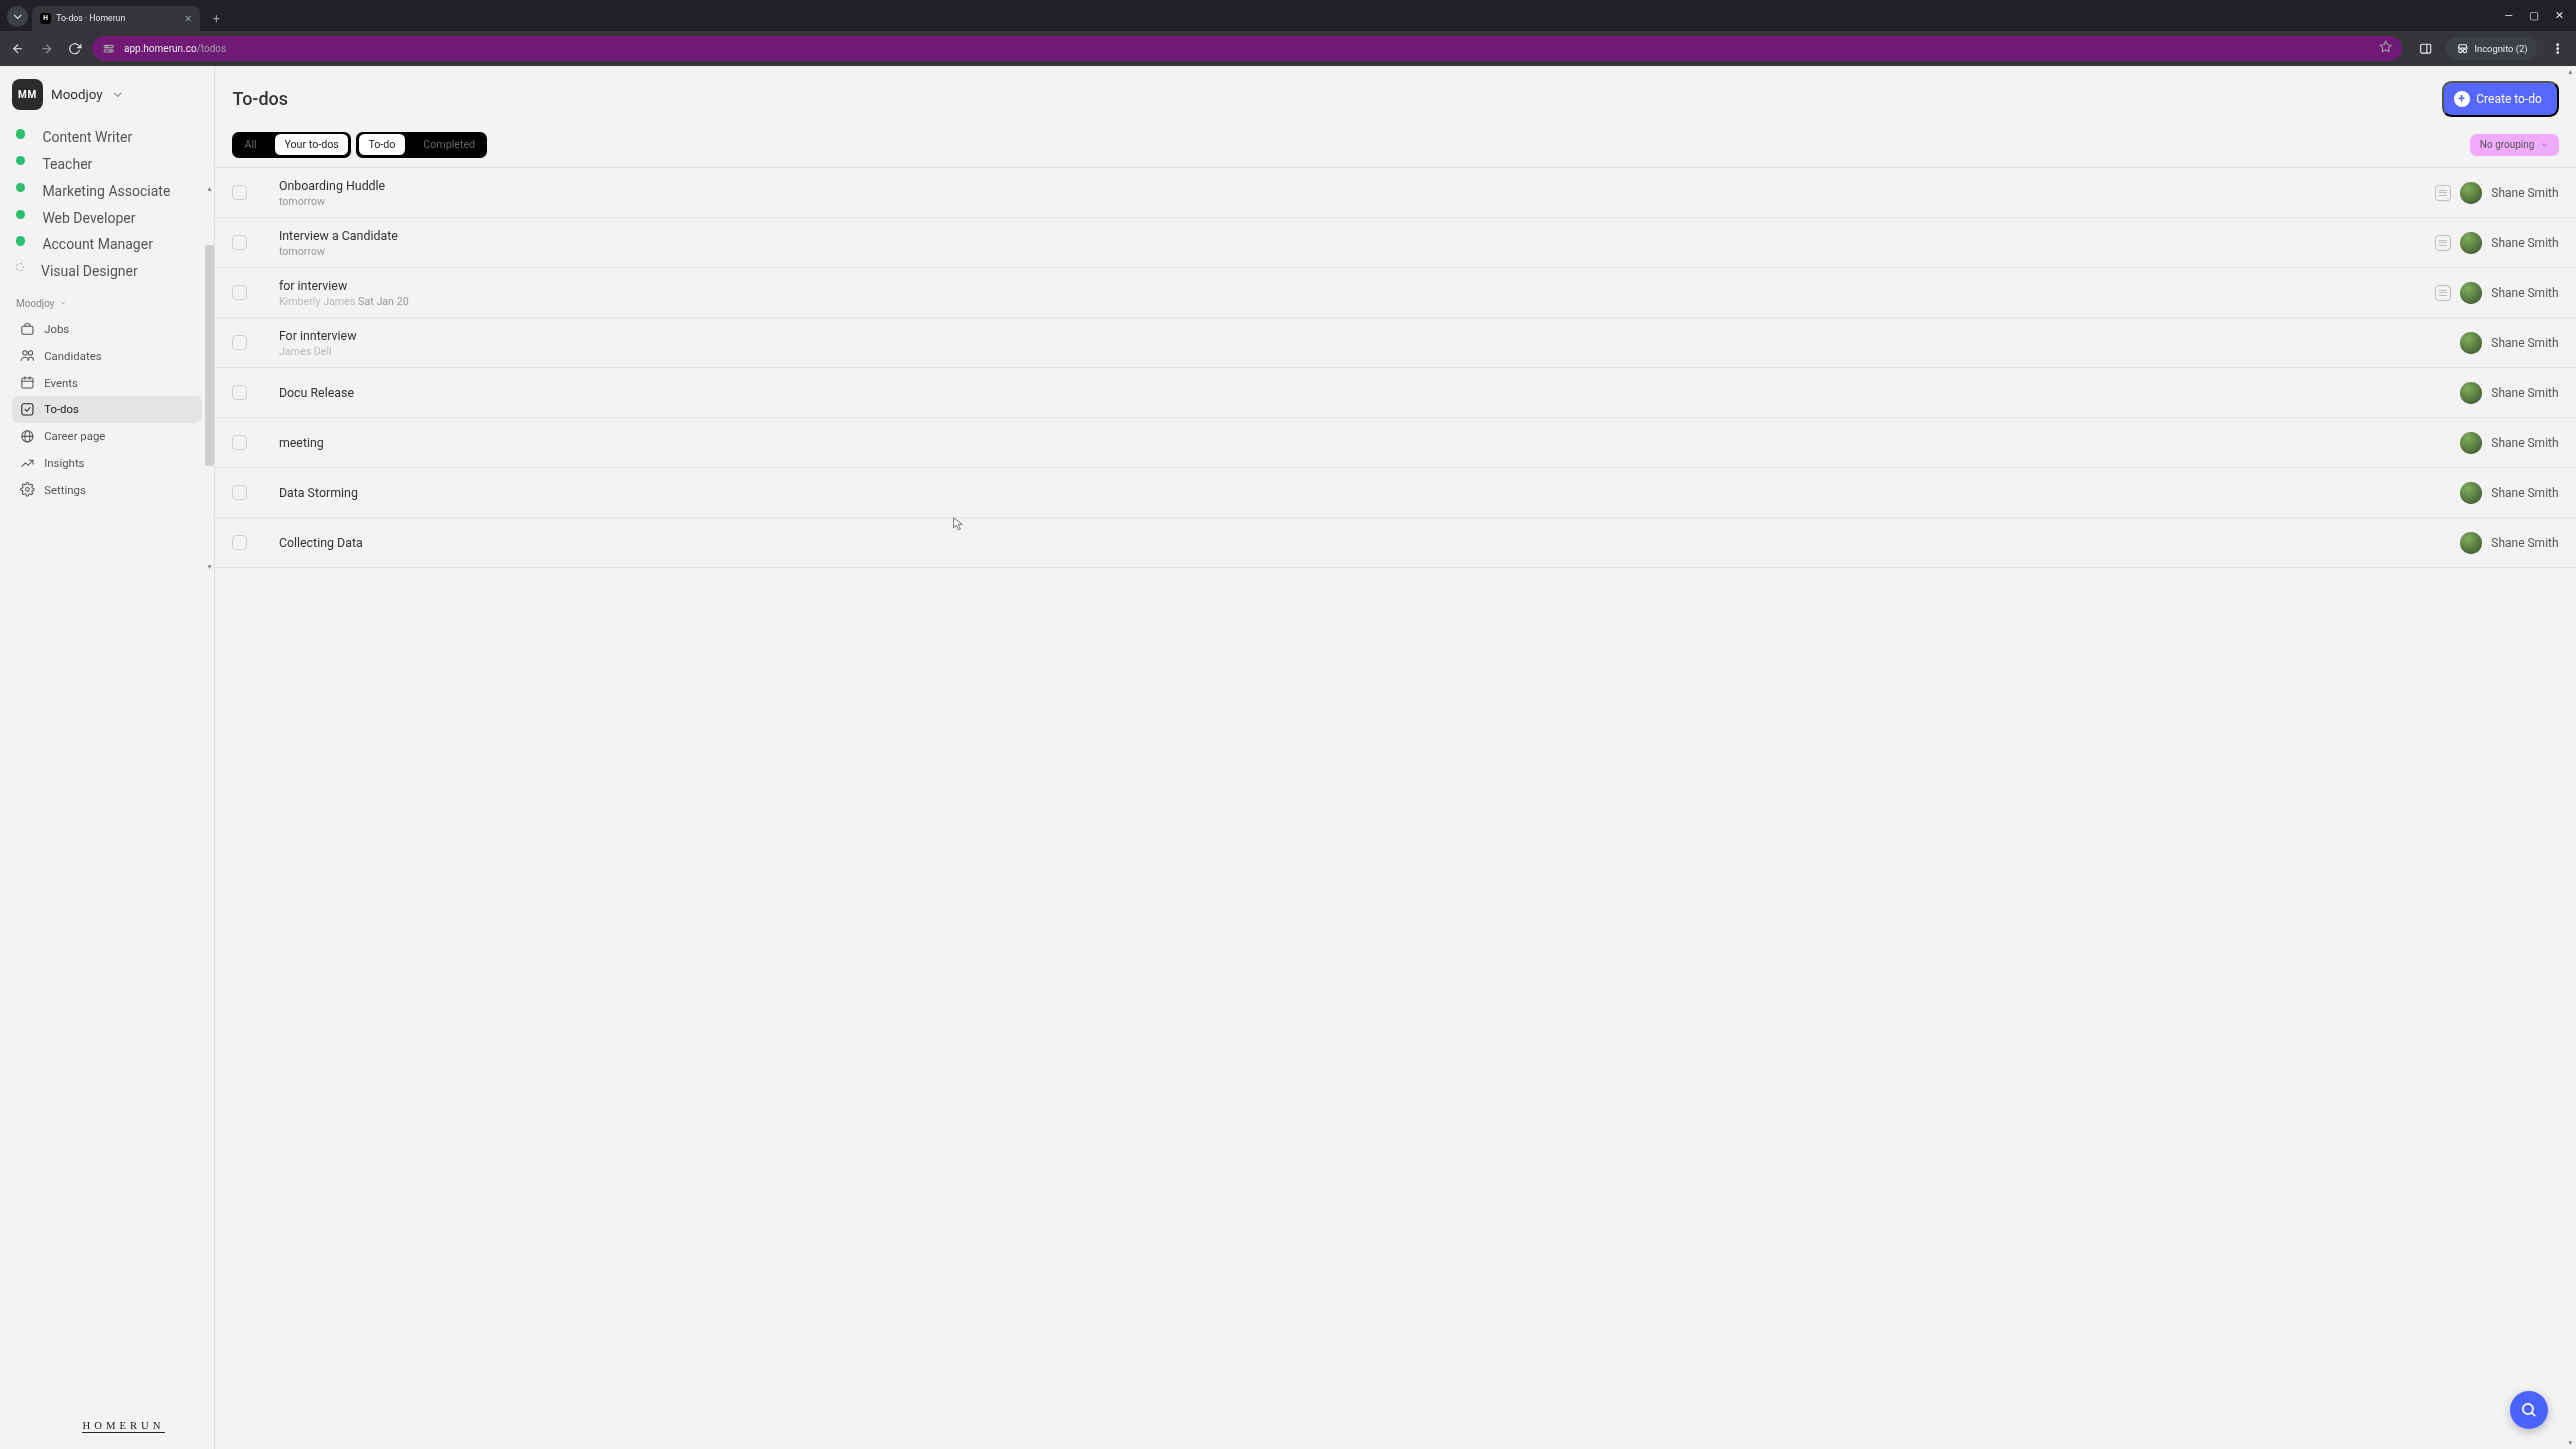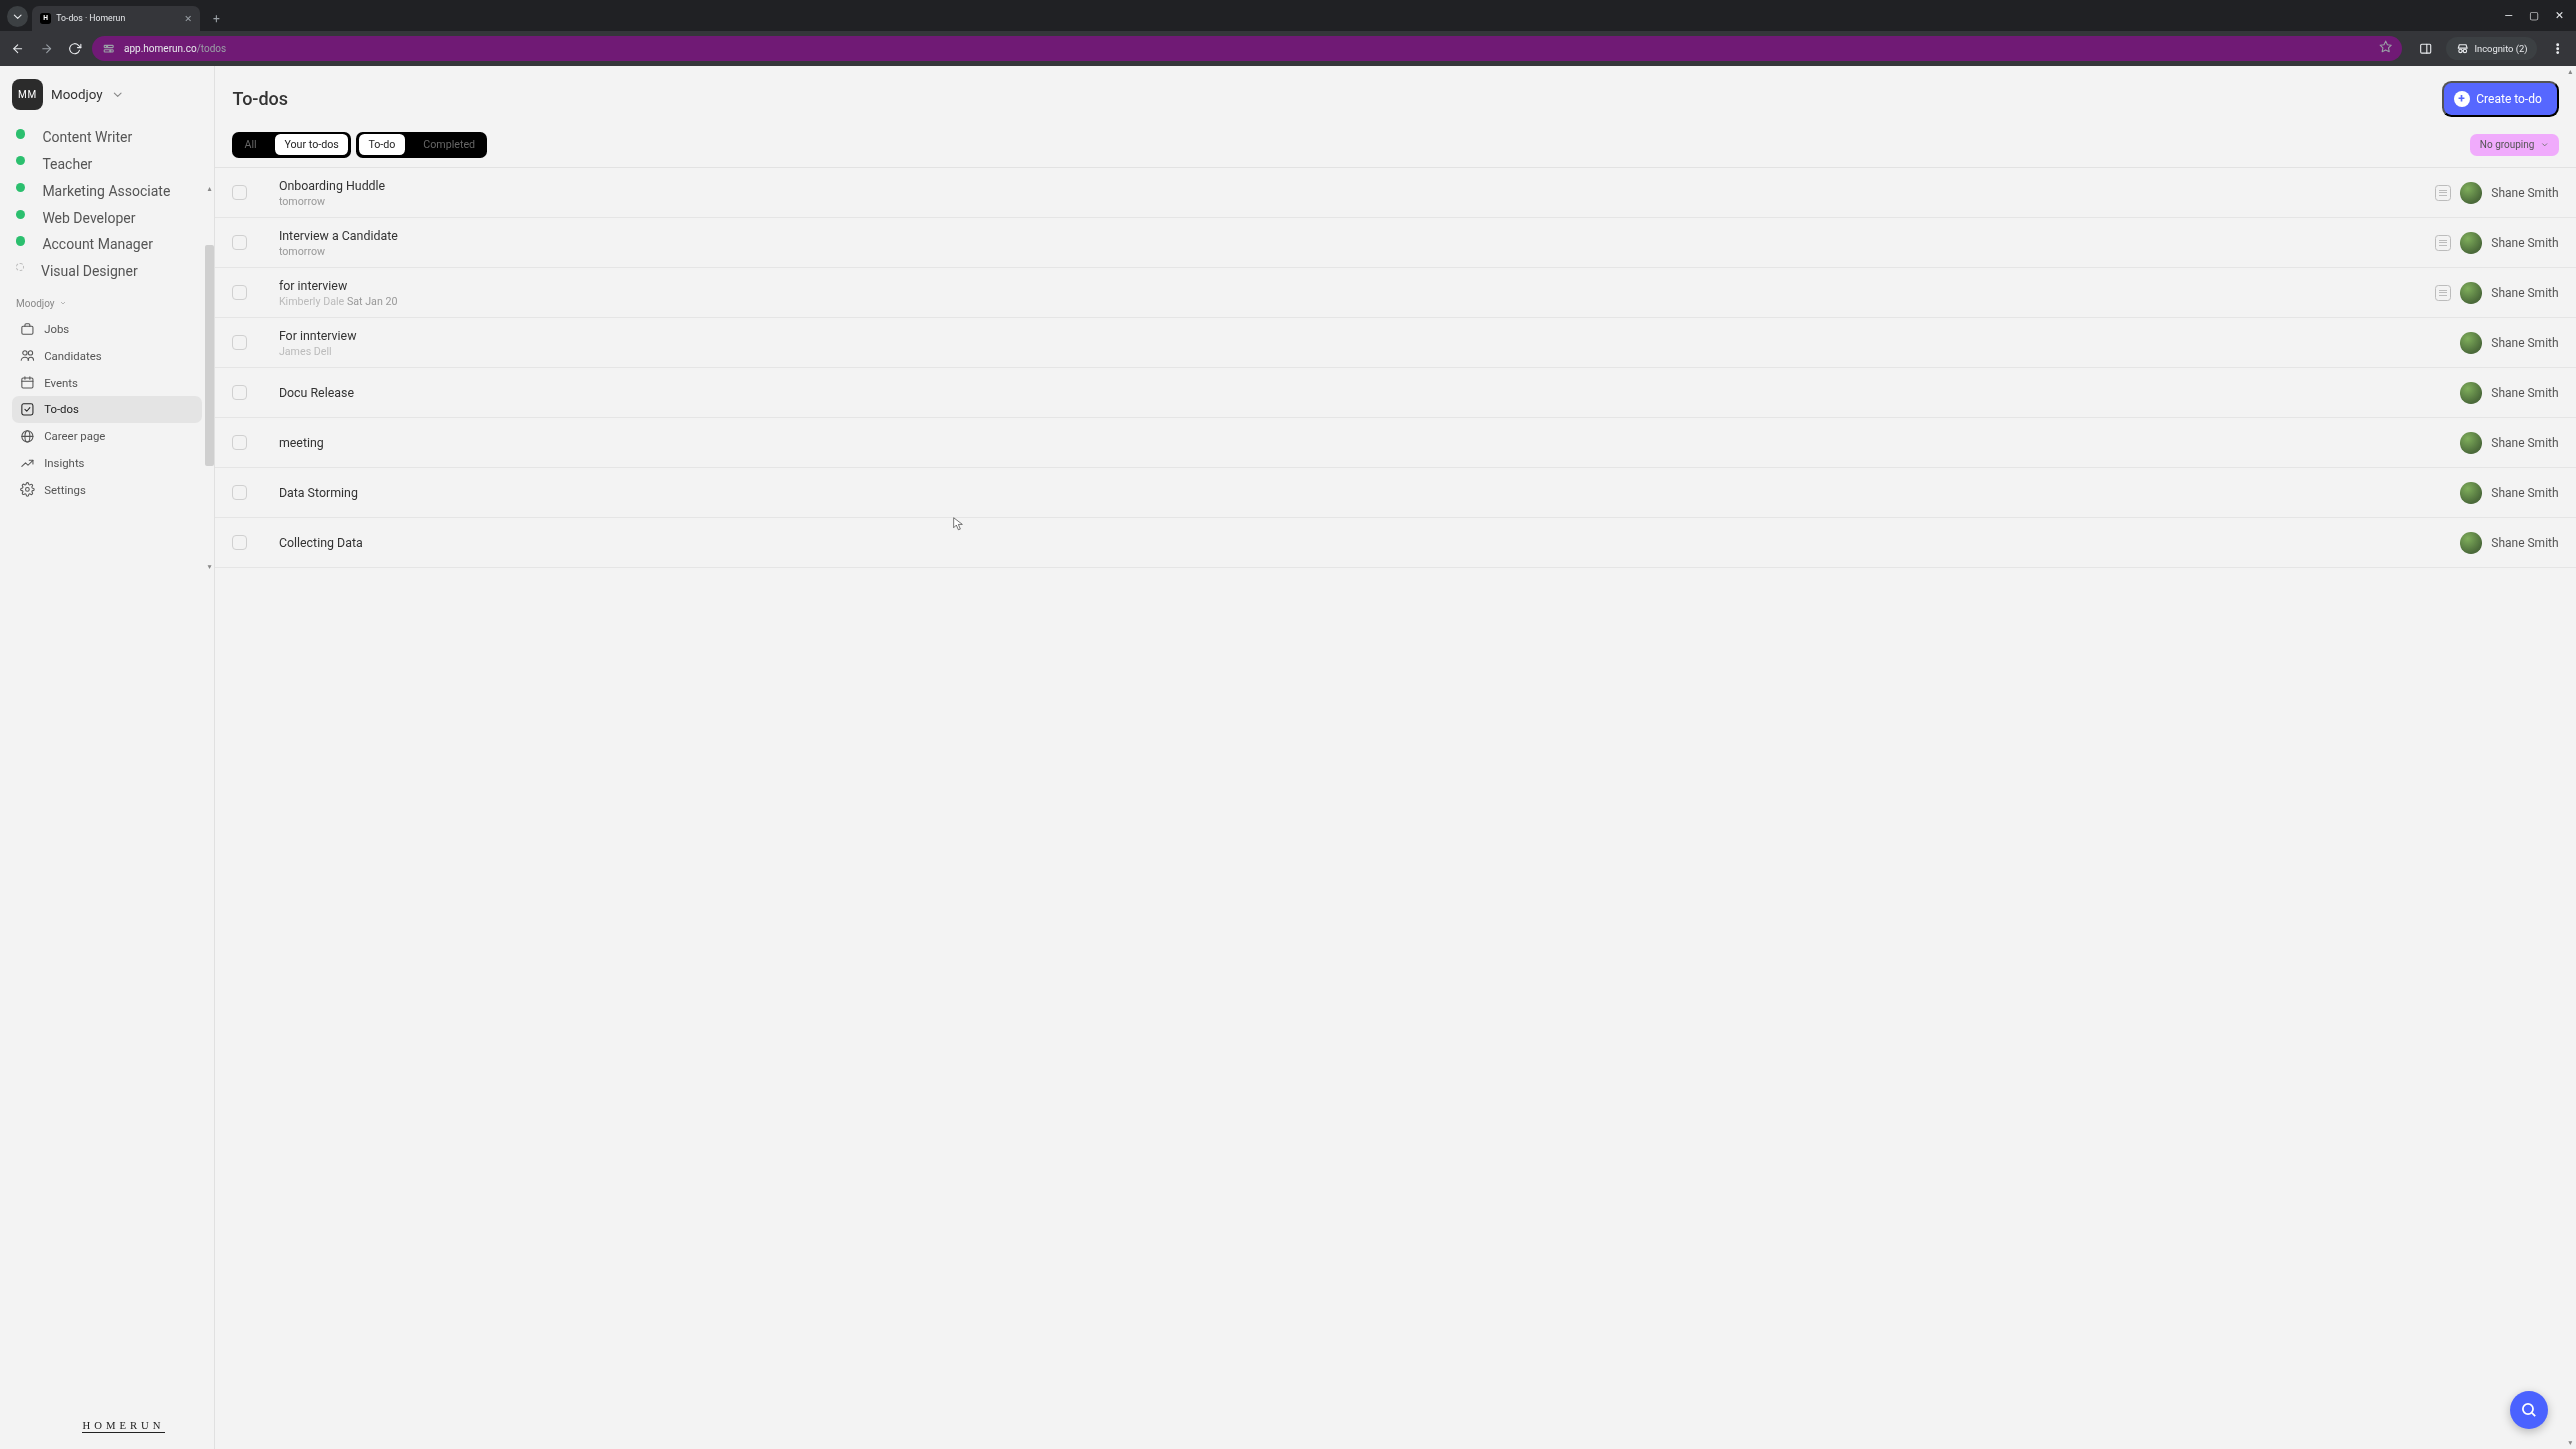--- a/index.html
+++ b/index.html
@@ -24,21 +24,21 @@
     .url .domain { color:#e8eaed; }
     .star { margin-left:auto; color:#9aa0a6; }
     .toolbar-right { display:flex; align-items:center; gap:9.4px; margin-left:6.7px; }
     .incognito-badge { background:#3c4043; border-radius:13.4px; height:23px; display:flex; align-items:center; gap:5.4px; padding:0 9.4px; font-size:9.4px; color:#e8eaed; }
     .panel-btn { width:23px; height:23px; display:flex; align-items:center; justify-content:center; color:#e8eaed; }
 
     
     .app { display:flex; height:calc(100vh - 66px); background:#f3f3f3; color:#333; }
     .sidebar { width:215px; background:#f3f3f3; display:flex; flex-direction:column; border-right:0.7px solid #e0e0e0; position:relative; }
     .workspace-header { display:flex; align-items:center; gap:8px; padding:13.4px 12px; }
-    .workspace-logo { width:31px; height:31px; border-radius:8px; background:#2b2b2b; color:#fff; display:flex; align-items:center; justify-content:center; font-weight:400; font-size:10px; letter-spacing:0.7px; }
+    .workspace-logo { width:31px; height:31px; border-radius:8px; background:#2b2b2b; color:#fff; display:flex; align-items:center; justify-content:center; font-weight:700; font-size:10px; letter-spacing:0.7px; }
     .workspace-name { font-size:13.4px; color:#333; }
     .sidebar-scroll { flex:1; overflow:hidden; position:relative; }
     .sidebar-scroll-inner { padding:0 12px 5.4px 12px; }
     .pos-row { display:flex; align-items:flex-start; gap:17px; padding:5.4px 4px; font-size:14px; color:#555; }
     .dot { width:9.4px; height:9.4px; border-radius:50%; background:#2bbf6e; flex-shrink:0; }
     .dot.dashed { background:transparent; border:1.3px dashed #bbb; width:8px; height:8px; }
     .sidebar-divider { height:9.4px; }
     .section-label { display:flex; align-items:center; gap:4px; font-size:10px; color:#888; padding:4px 4px 6.7px 4px; }
     .nav-row { display:flex; align-items:center; gap:9.4px; padding:6px 8px; font-size:11.4px; color:#555; border-radius:6.7px; }
     .nav-row.active { background:#e4e4e4; color:#222; }
@@ -366,21 +366,21 @@
               </div>
             </div>
       <div class="avatar"></div>
       <span class="assignee-name">Shane Smith</span>
     </div>
         </div>
         <div class="todo-item">
     <div class="check"></div>
     <div class="todo-body">
       <div class="todo-title">for interview</div>
-      <div class="todo-sub"><span class="muted">Kimberly Dale</span> Sat Jan 20</div>
+      <div class="todo-sub"><span class="muted">Kimberly James</span> Sat Jan 20</div>
     </div>
     <div class="right-side">
       <div class="note-icon-box">
               <div class="note-lines">
                 <span></span>
                 <span></span>
                 <span></span>
               </div>
             </div>
       <div class="avatar"></div>

